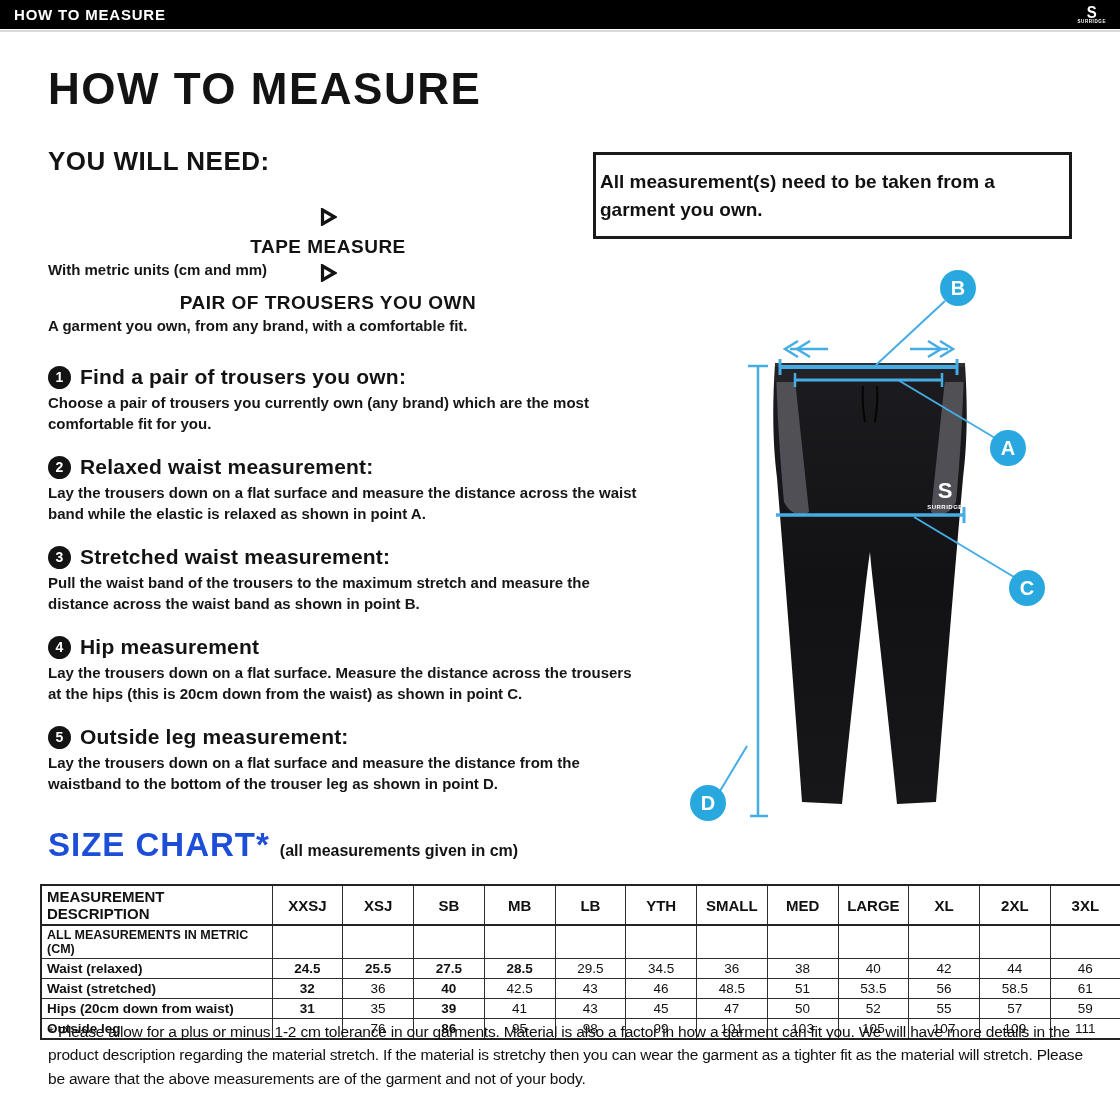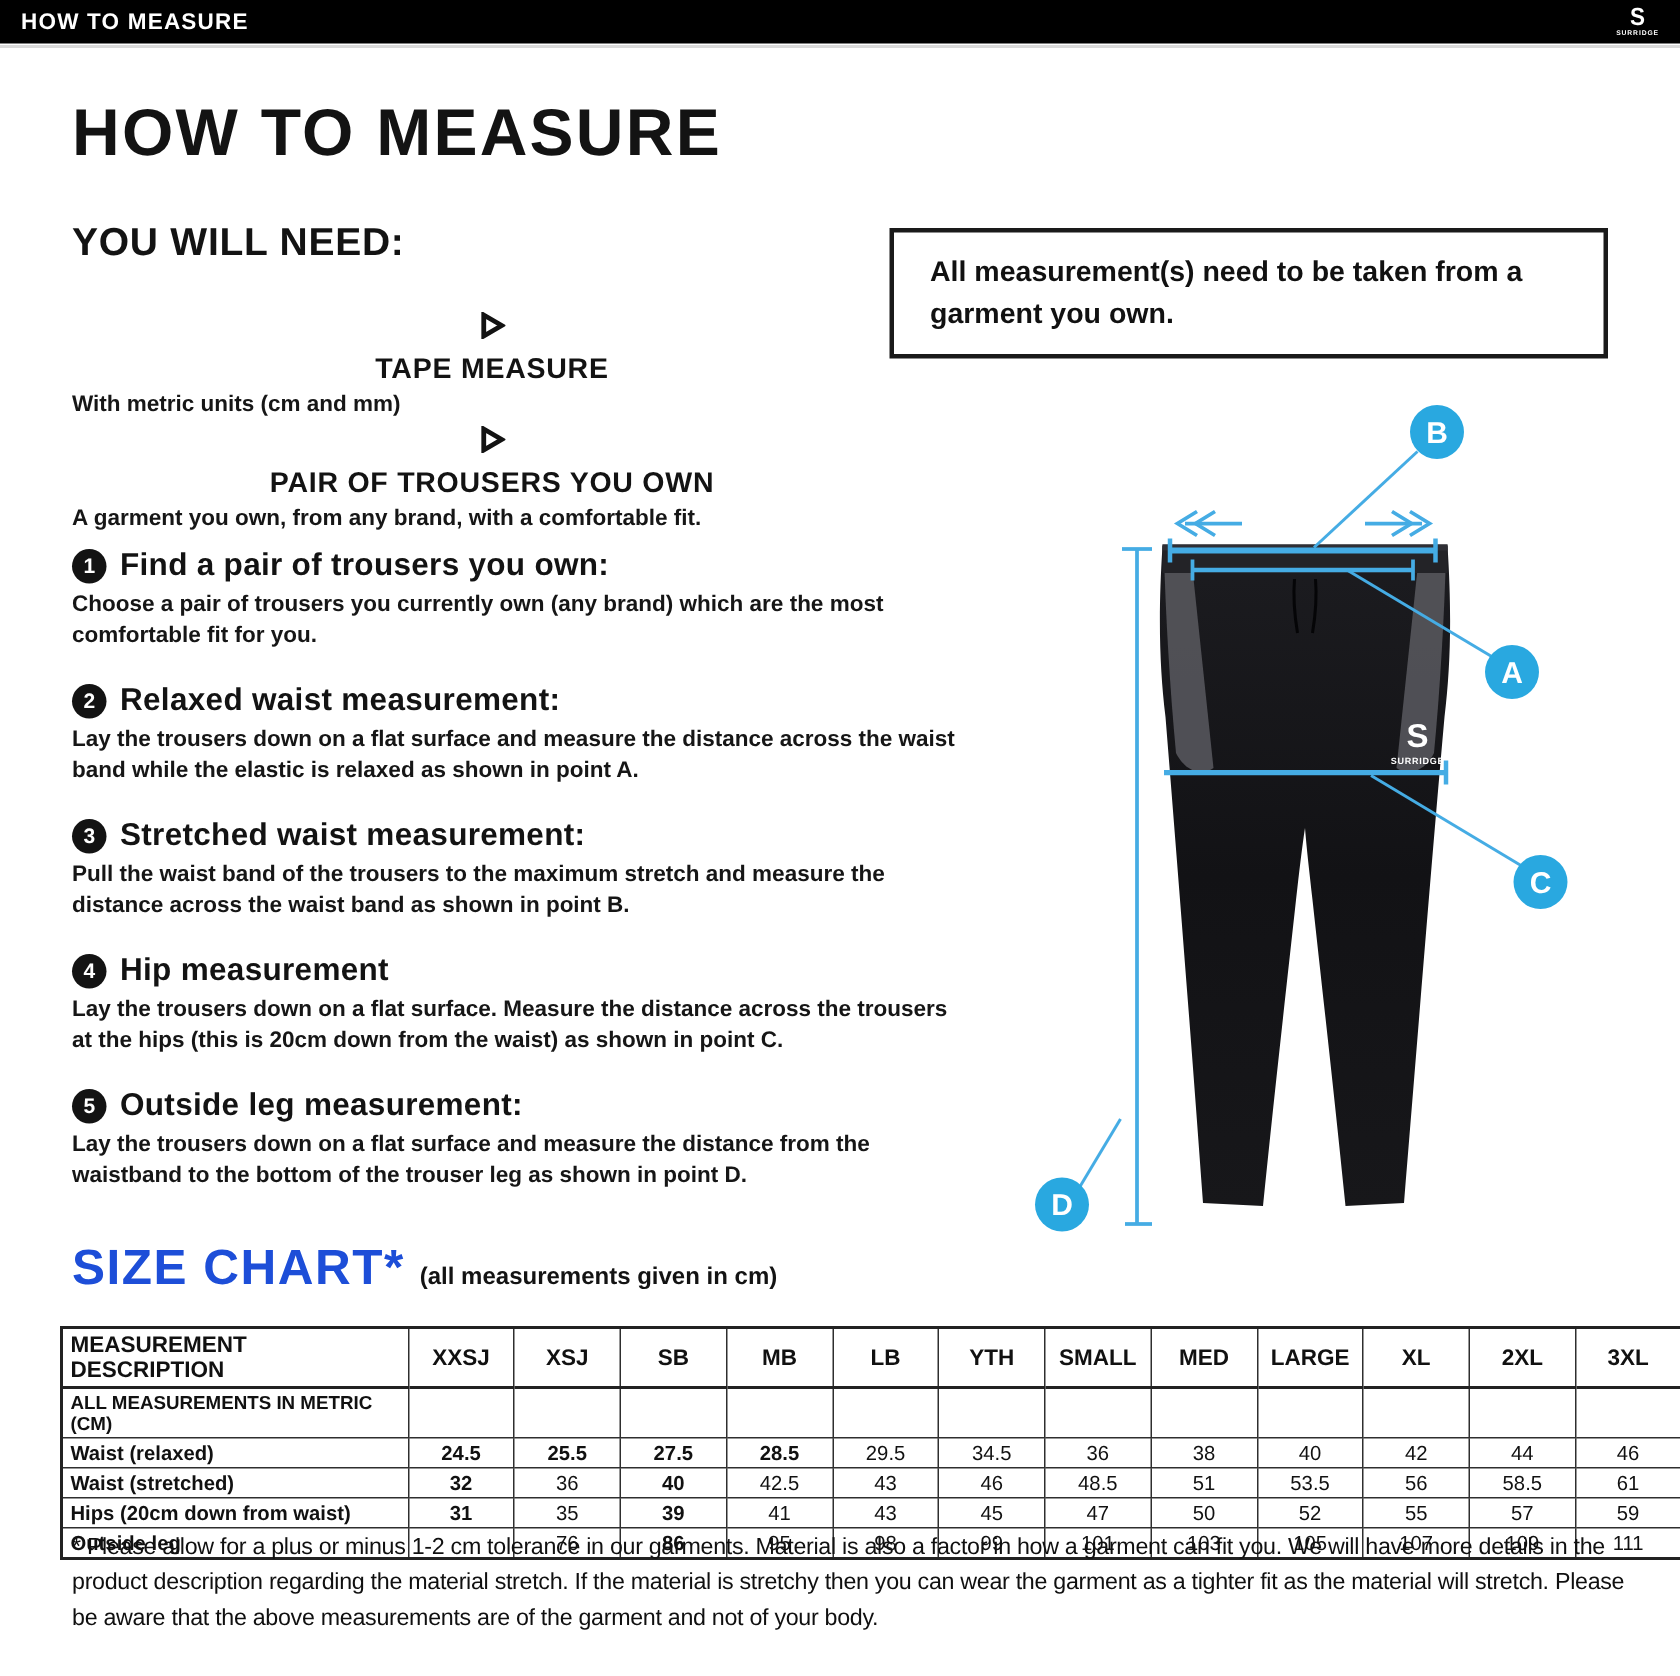--- a/index.html
+++ b/index.html
@@ -13,21 +13,21 @@
   .topbar-title { color:#fff; font-size:15px; font-weight:700; letter-spacing:.8px; }
   .topbar-logo { display:flex; flex-direction:column; align-items:center; line-height:1; margin-right:6px; }
   .topbar-logo .s { color:#fff; font-weight:700; font-size:15px; letter-spacing:0; transform:scaleY(1.1); }
   .topbar-logo .b { color:#fff; font-size:4.5px; font-weight:700; letter-spacing:.6px; margin-top:1px; }
   .topbar-divider { position:absolute; left:0; top:30px; width:1120px; height:2px; background:#d9d9d9; }
 
   .h1 { position:absolute; left:48px; top:64px; font-size:44px; font-weight:700; letter-spacing:1.5px; color:#131313; }
   .h2 { position:absolute; left:48px; top:146px; font-size:26px; font-weight:700; letter-spacing:.5px; color:#131313; }
 
   .notice { position:absolute; left:593px; top:152px; width:479px; min-height:80px;
-            border:3px solid #1a1a1a; padding:13px 24px; font-size:19px; font-weight:700; line-height:1.45; color:#111; }
+            border:3px solid #1a1a1a; padding:13px 4px; font-size:19px; font-weight:700; line-height:1.45; color:#111; }
 
   .need-item { position:absolute; left:48px; width:560px; }
   .need-head { display:flex; align-items:center; gap:10px;flex-direction:column; }
   .need-title { font-size:19px; font-weight:700; letter-spacing:.5px; color:#131313; }
   .need-desc { font-size:15px; font-weight:700; margin-top:3px; color:#161616; }
   .tri { width:17px; height:18px; flex:0 0 auto; }
 
   .step { position:absolute; left:48px; width:600px; }
   .step-head { display:flex; align-items:center; gap:9px; }
   .step-num { width:23px; height:23px; border-radius:50%; background:#131313; color:#fff;
@@ -80,21 +80,21 @@
   <div class="need-item" style="top:208px">
     <div class="need-head">
       <svg class="tri" viewBox="0 0 17 18">
         <polygon points="2.5,2 14.5,9 2.5,16" fill="none" stroke="#131313" stroke-width="3.2" stroke-linejoin="miter"></polygon>
       </svg>
       <span class="need-title">TAPE MEASURE</span>
     </div>
     <div class="need-desc">With metric units (cm and mm)</div>
   </div>
 
-  <div class="need-item" style="top:284px">
+  <div class="need-item" style="top:264px">
     <div class="need-head">
       <svg class="tri" viewBox="0 0 17 18">
         <polygon points="2.5,2 14.5,9 2.5,16" fill="none" stroke="#131313" stroke-width="3.2" stroke-linejoin="miter"></polygon>
       </svg>
       <span class="need-title">PAIR OF TROUSERS YOU OWN</span>
     </div>
     <div class="need-desc">A garment you own, from any brand, with a comfortable fit.</div>
   </div>
 
   <div class="step" style="top:365px">

